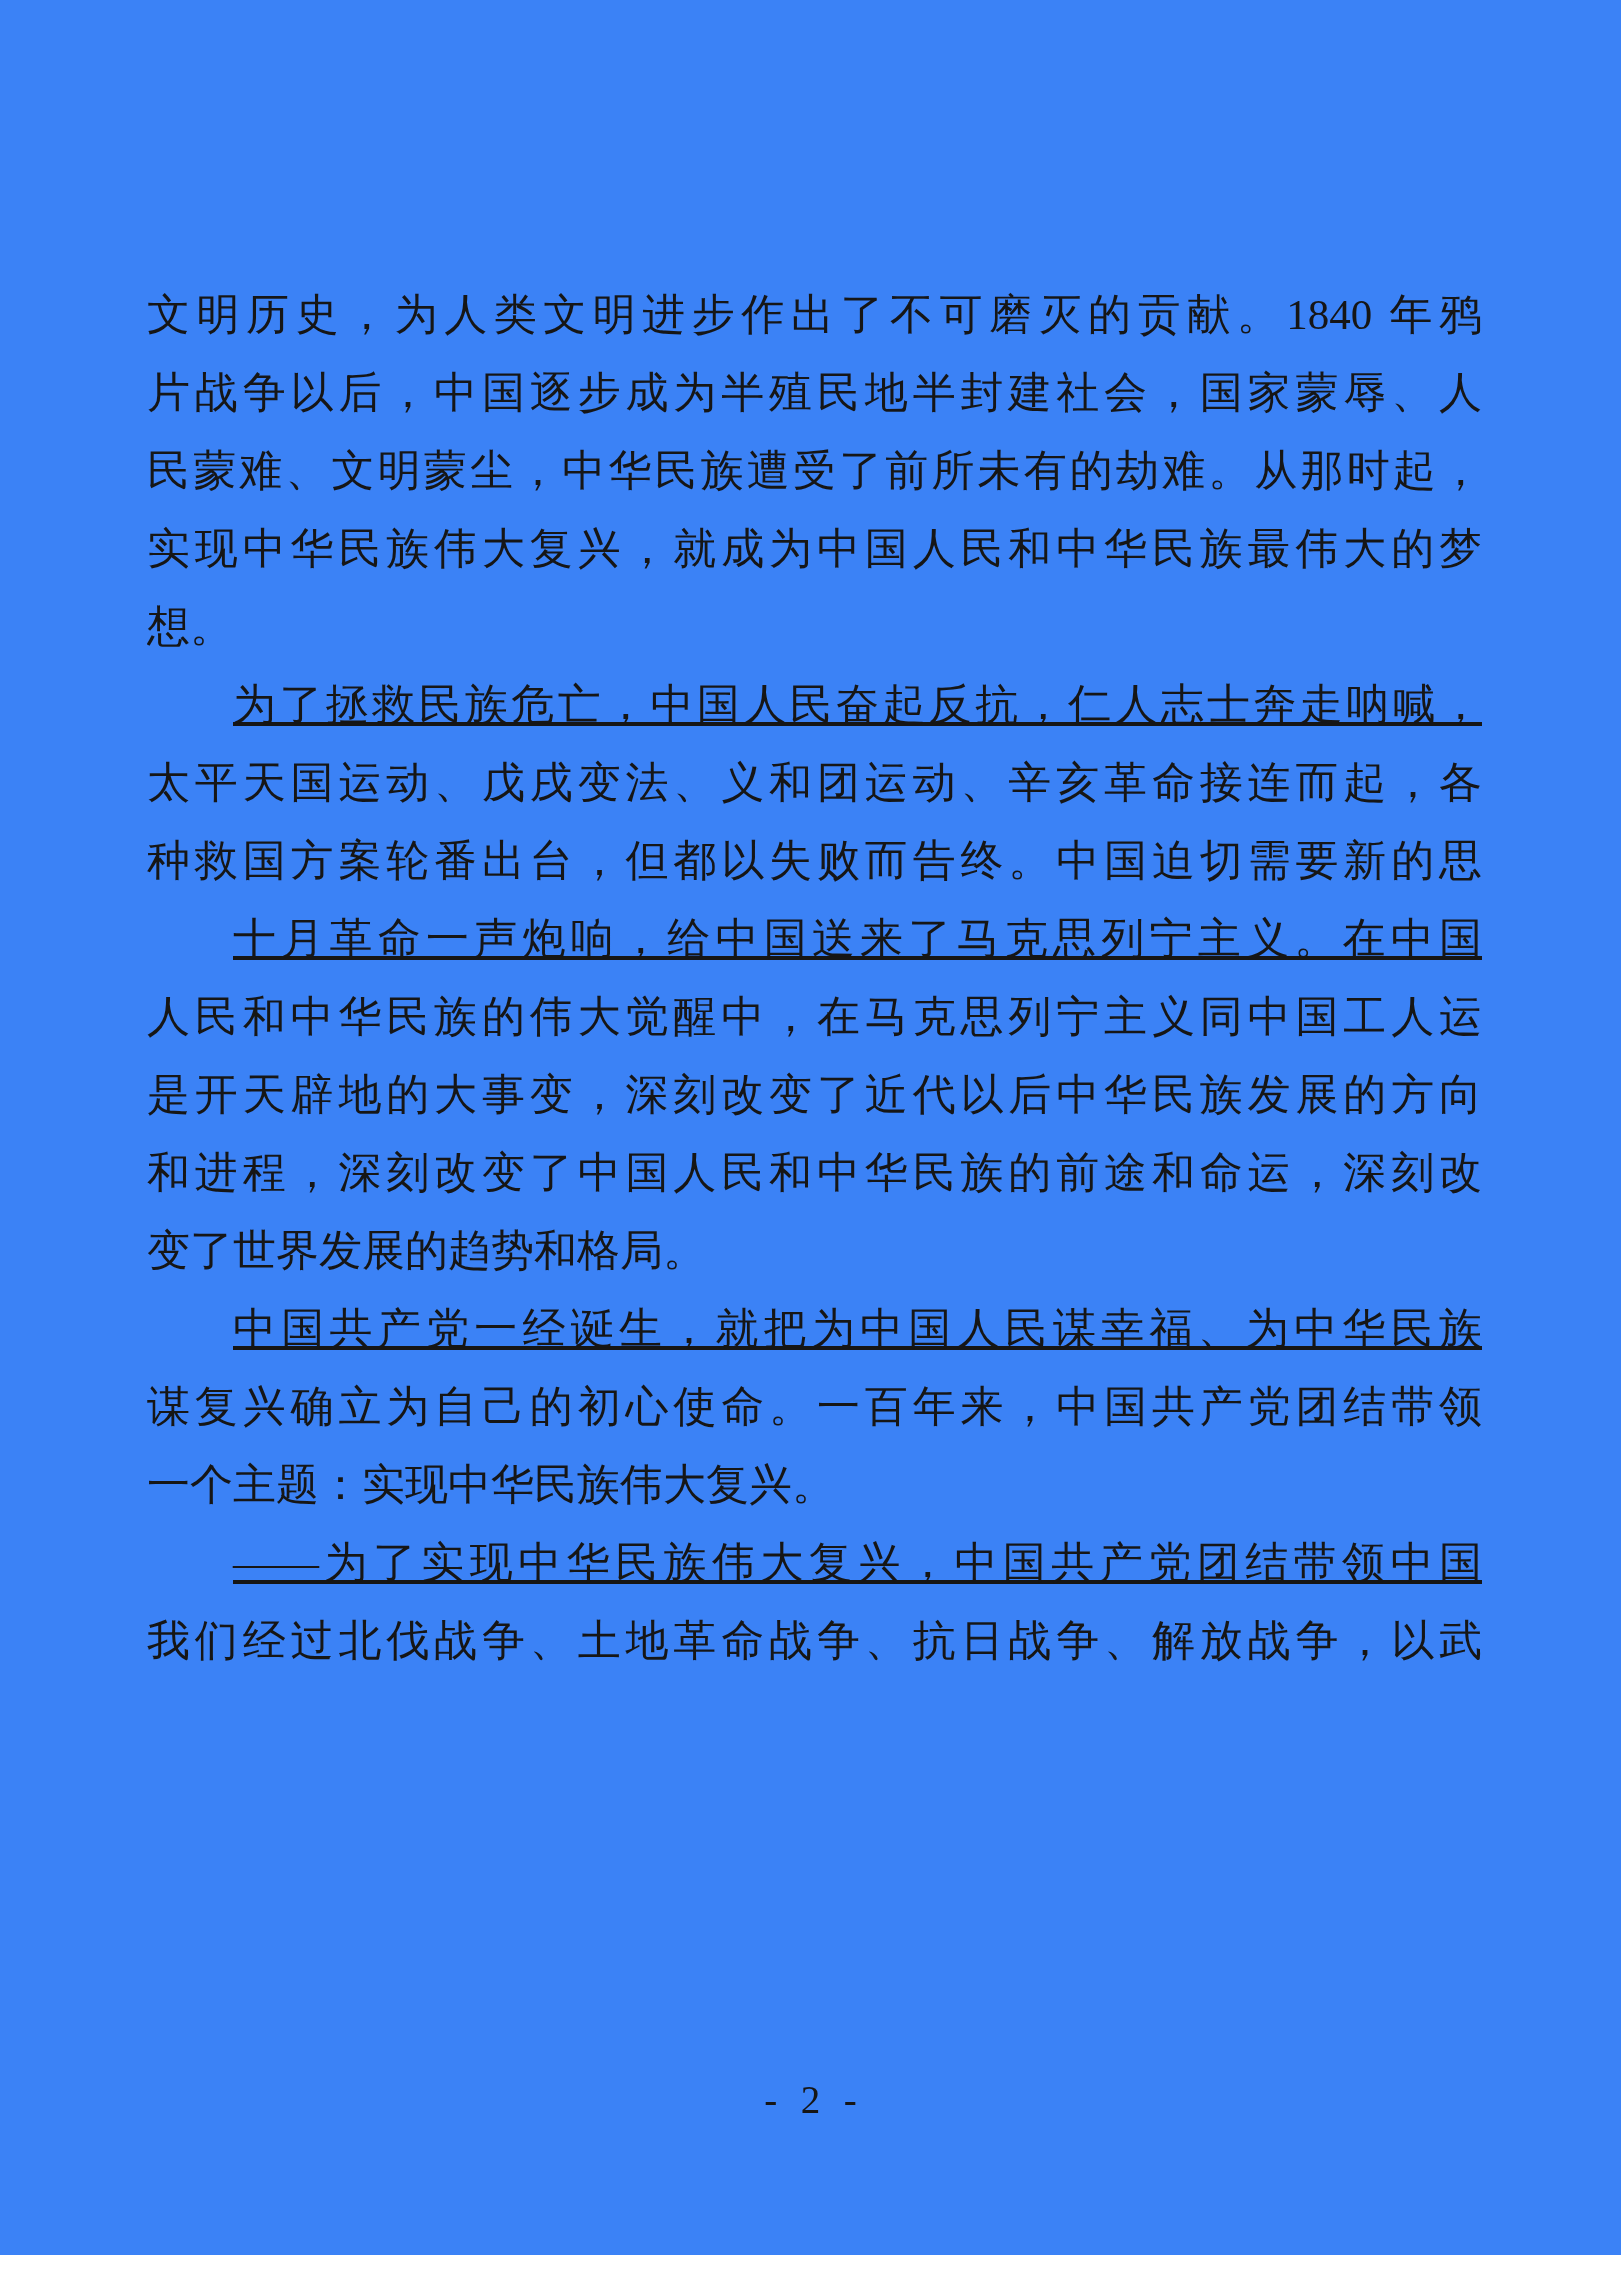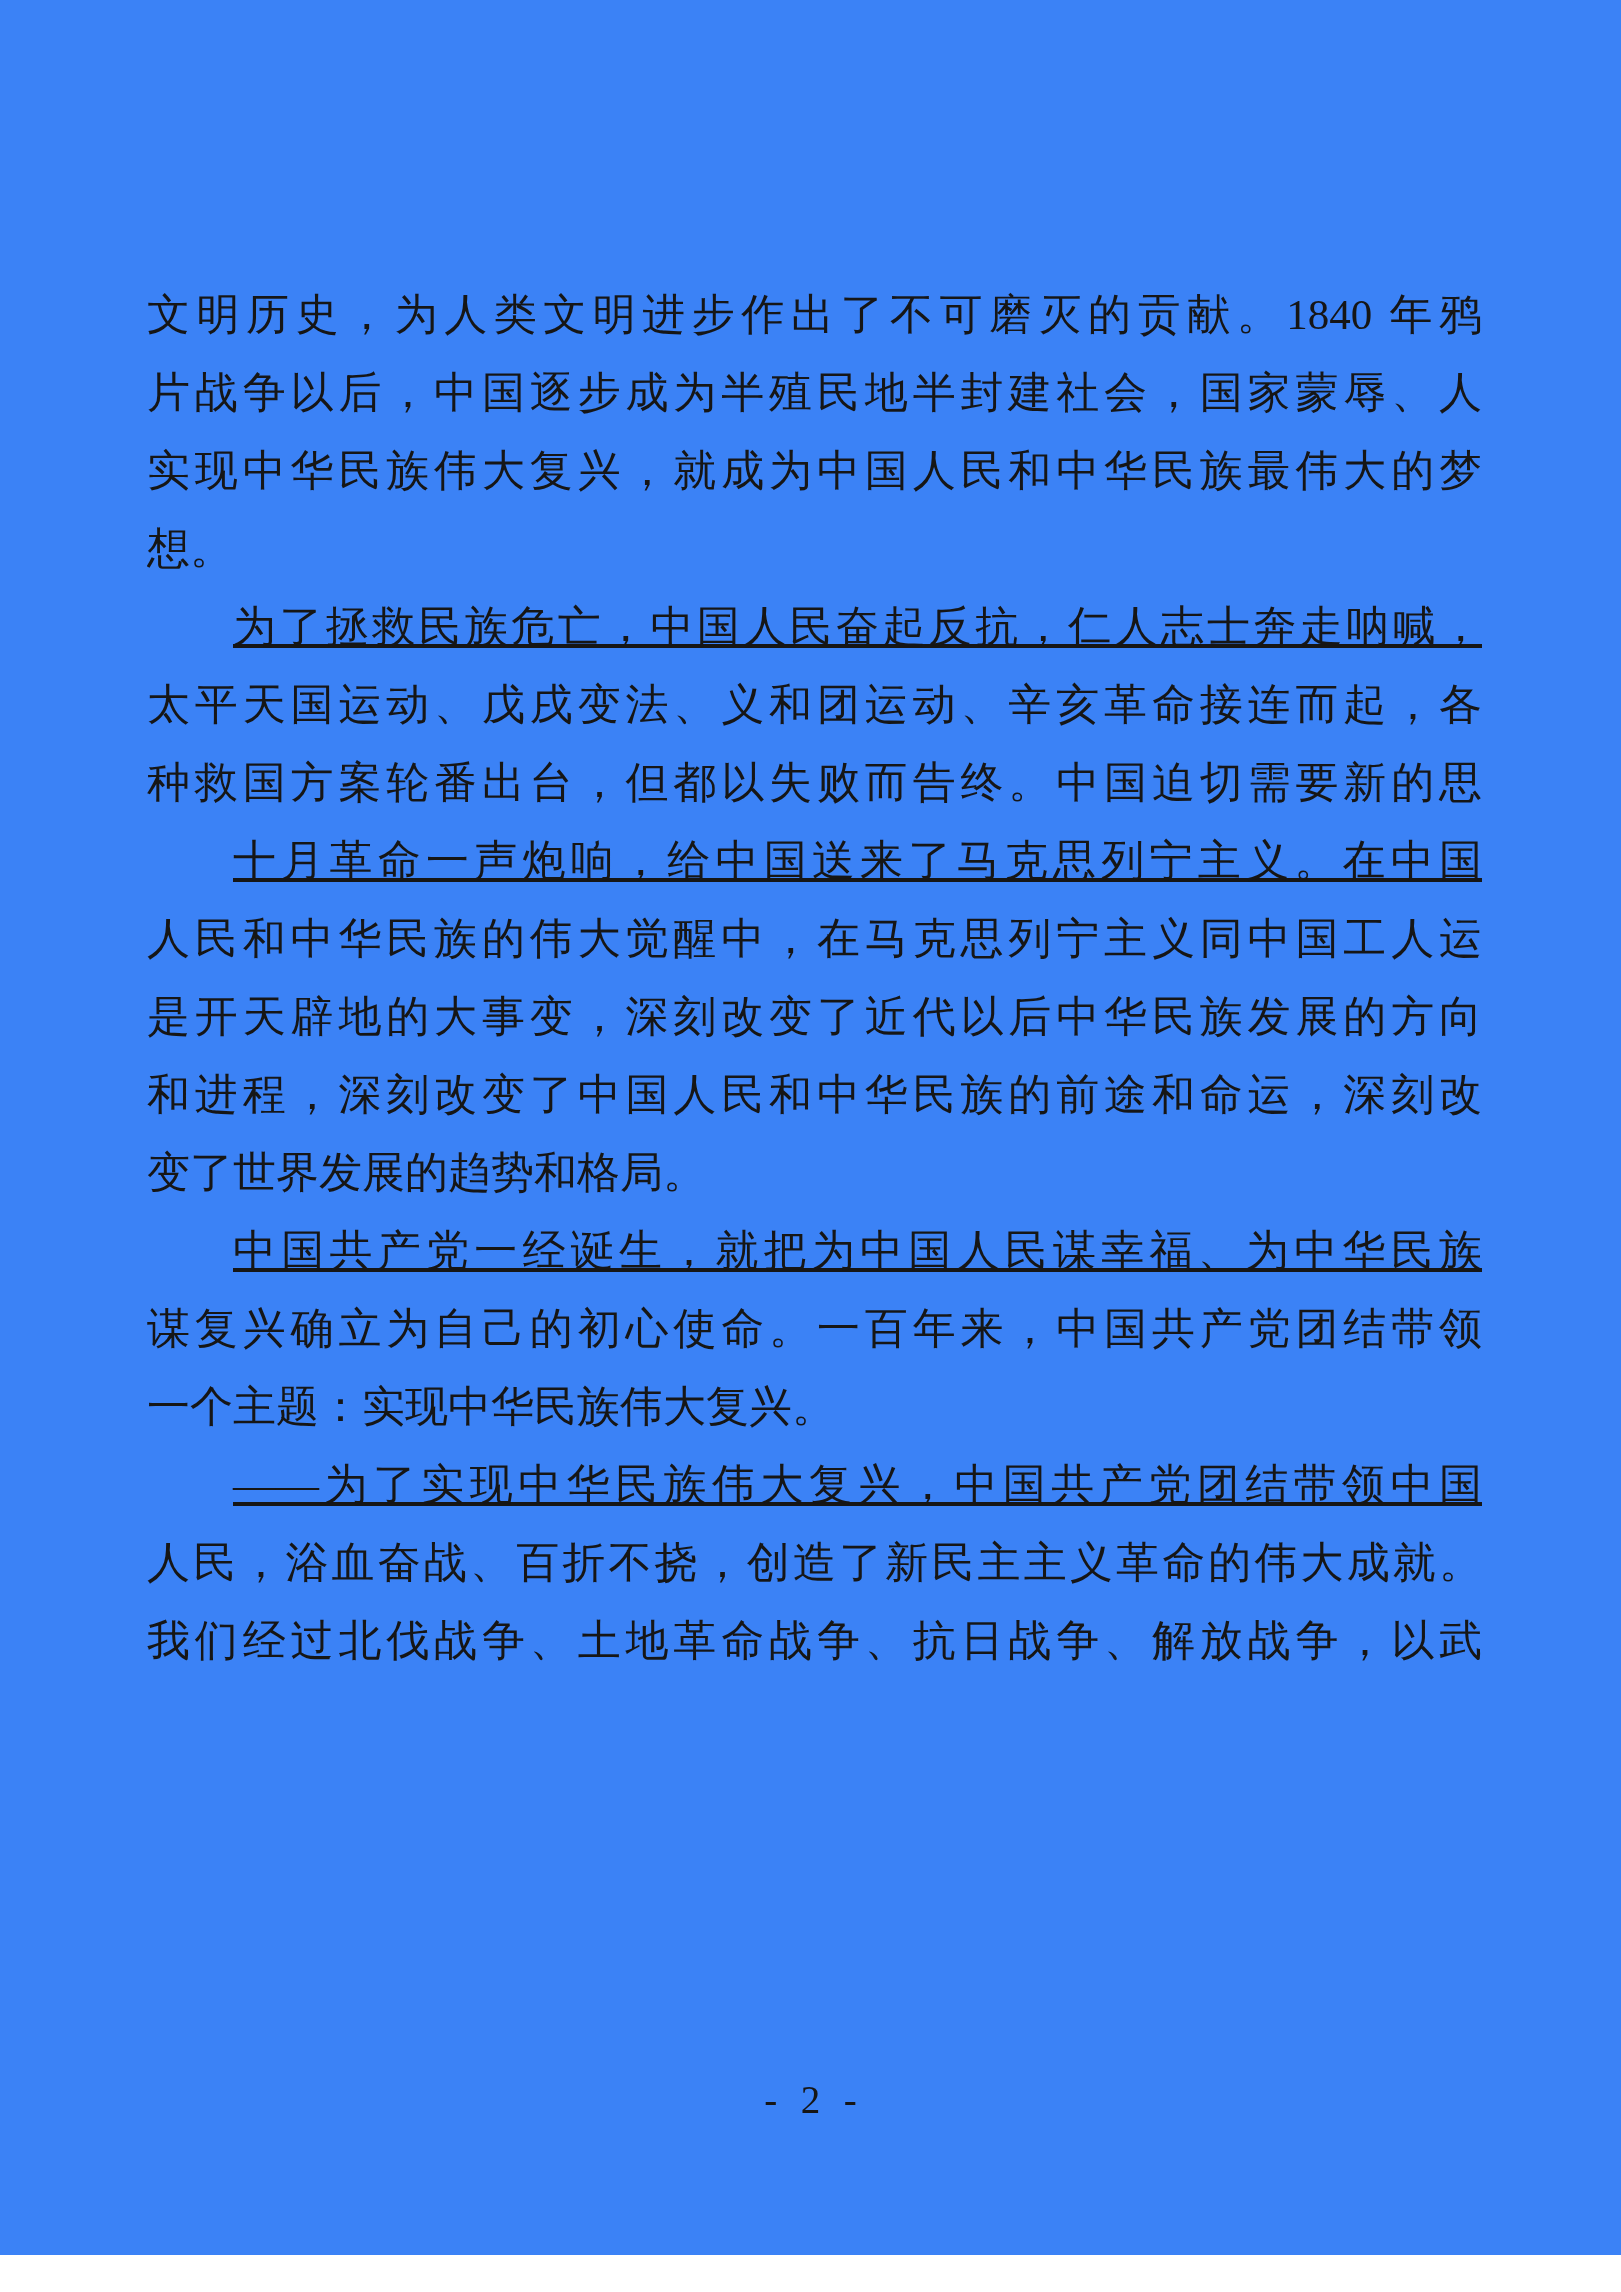--- a/index.html
+++ b/index.html
@@ -58,20 +58,21 @@
   }
 </style>
 </head>
 <body>
 
 <div class="page">
   <div class="text-block">
       <div class="paragraph">
         <div class="line">文明历史，为人类文明进步作出了不可磨灭的贡献。1840 年鸦</div>
         <div class="line">片战争以后，中国逐步成为半殖民地半封建社会，国家蒙辱、人</div>
+        <div class="line">民蒙难、文明蒙尘，中华民族遭受了前所未有的劫难。从那时起，</div>
         <div class="line">实现中华民族伟大复兴，就成为中国人民和中华民族最伟大的梦</div>
         <div class="line para-end">想。</div>
       </div>
       <div class="paragraph">
         <div class="line indent">为了拯救民族危亡，中国人民奋起反抗，仁人志士奔走呐喊，</div>
         <div class="line">太平天国运动、戊戌变法、义和团运动、辛亥革命接连而起，各</div>
         <div class="line">种救国方案轮番出台，但都以失败而告终。中国迫切需要新的思</div>
       </div>
       <div class="paragraph">
         <div class="line indent">十月革命一声炮响，给中国送来了马克思列宁主义。在中国</div>
@@ -80,21 +81,20 @@
         <div class="line">和进程，深刻改变了中国人民和中华民族的前途和命运，深刻改</div>
         <div class="line para-end">变了世界发展的趋势和格局。</div>
       </div>
       <div class="paragraph">
         <div class="line indent">中国共产党一经诞生，就把为中国人民谋幸福、为中华民族</div>
         <div class="line">谋复兴确立为自己的初心使命。一百年来，中国共产党团结带领</div>
         <div class="line para-end">一个主题：实现中华民族伟大复兴。</div>
       </div>
       <div class="paragraph">
         <div class="line indent">——为了实现中华民族伟大复兴，中国共产党团结带领中国</div>
-        <div class="line">人民，浴血奋战、百折不挠，创造了新民主主义革命的伟大成就。</div>
         <div class="line">我们经过北伐战争、土地革命战争、抗日战争、解放战争，以武</div>
       </div>
     </div>
   <div class="footer">
     <span class="page-number">- 2 -</span>
   </div>
 </div>
 
 
 </body></html>

